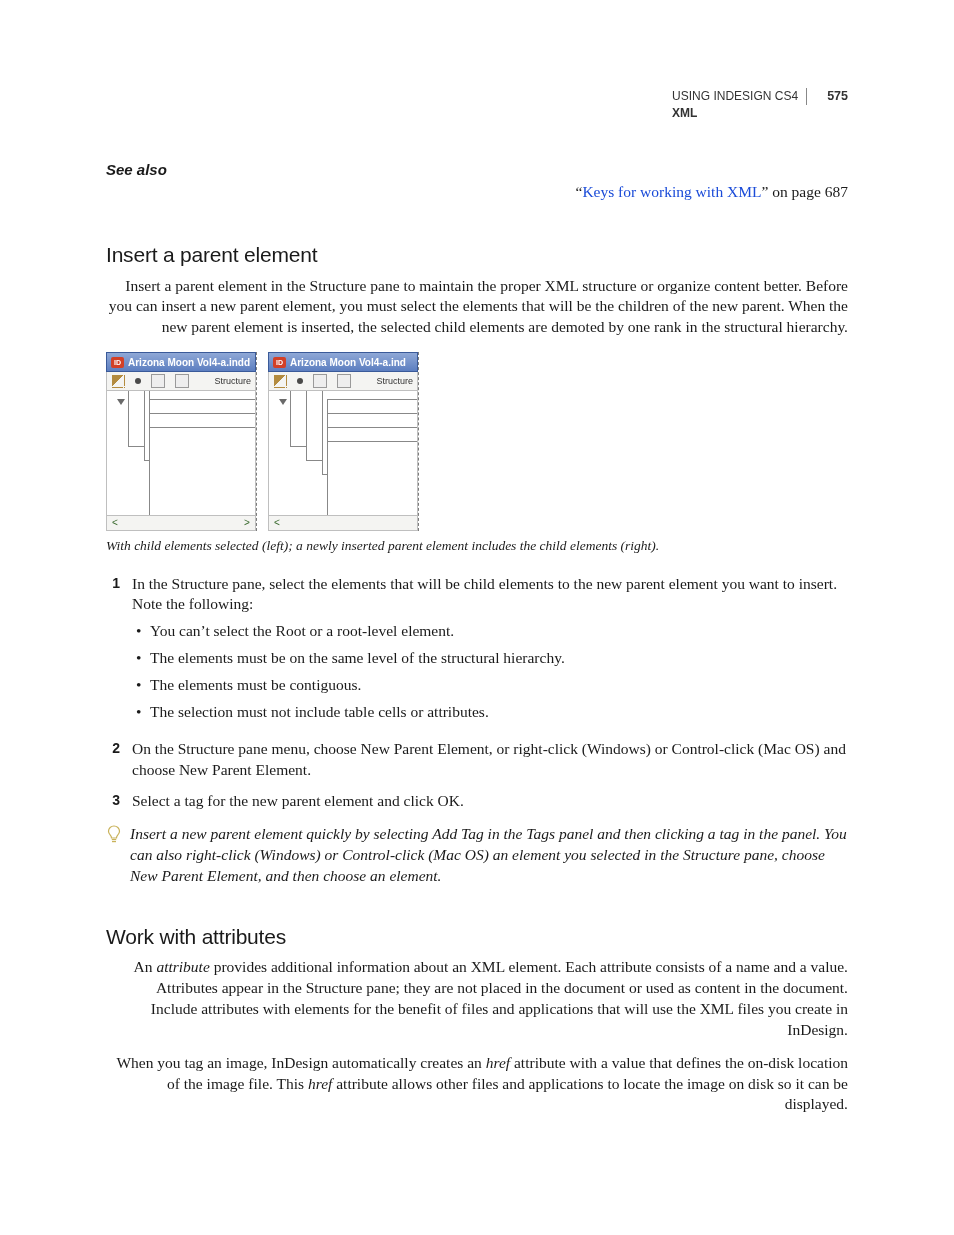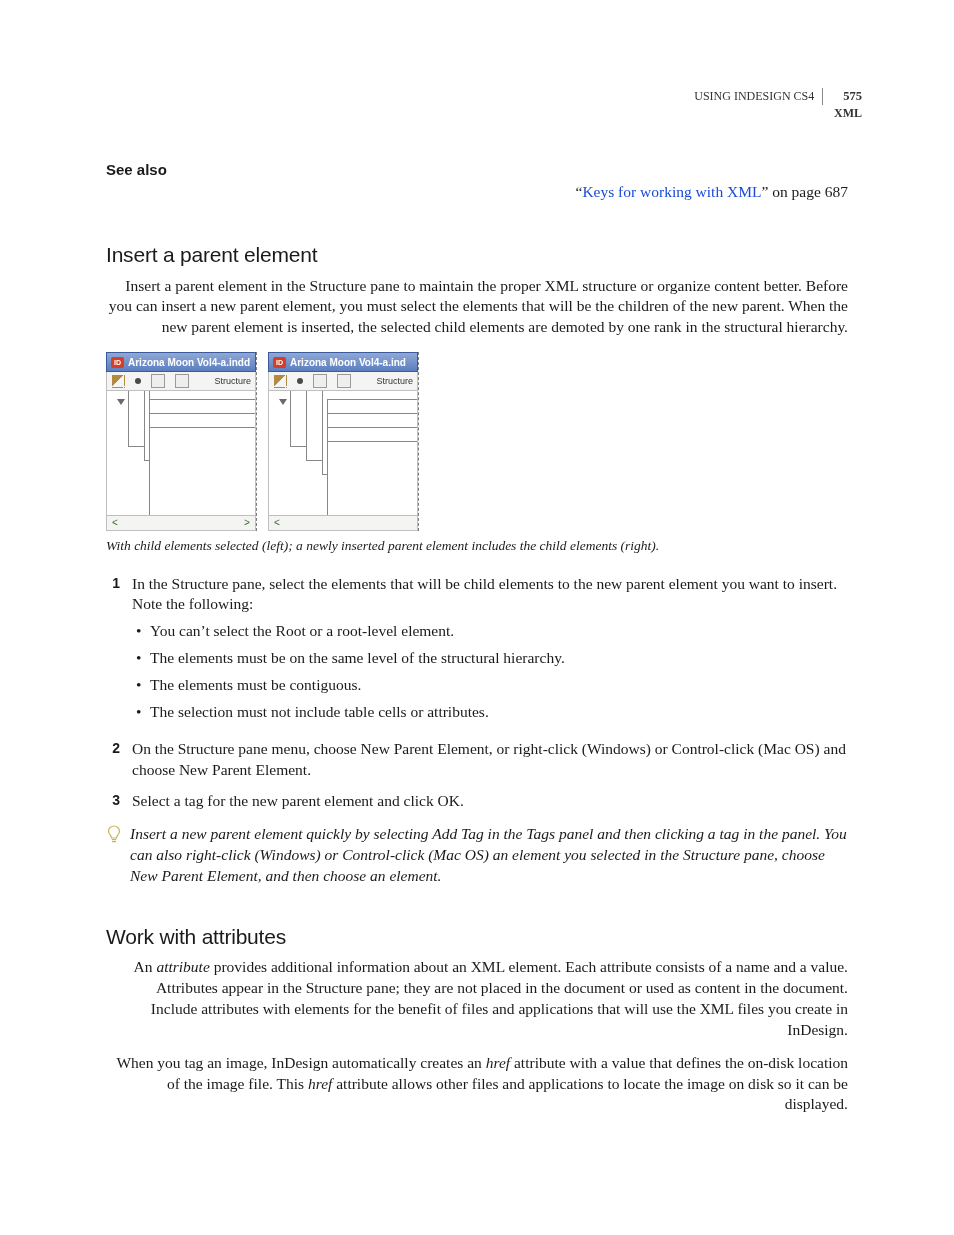--- a/index.html
+++ b/index.html
@@ -13,23 +13,22 @@
   .page{
     width:954px;
     height:1235px;
     position:relative;
     box-sizing:border-box;
     padding:88px 106px 0 106px;
   }
   .running-head{
     position:absolute;
     top:88px;
-    right:92px;
-    text-align:right;
-    font-family:Liberation Serif, serif;
+    right:106px;
+    font-family:Liberation Sans, sans-serif;
     font-size:12px;
     color:#333;
   }
   .running-head .line1{
     display:flex;
     align-items:center;
     justify-content:flex-end;
     gap:8px;
   }
   .running-head .pnum{
@@ -42,20 +41,21 @@
     display:block;
     font-weight:700;
     margin-top:0;
   }
   .content{ padding-top:72px; }
   .see-also{
     font-family:"Myriad Pro","Segoe UI",Arial,sans-serif;
     font-weight:700;
     font-size:15px;
     margin:0 0 2px 0;
+    font-style:italic;
   }
   .xref{ margin:0 0 38px 0; }
   .xref a{ color:#1a4bd8; text-decoration:none; }
   h2{
     font-family:"Myriad Pro","Segoe UI",Arial,sans-serif;
     font-weight:400;
     font-size:21px;
     margin:0 0 6px 0;
     letter-spacing:-.2px;
   }

